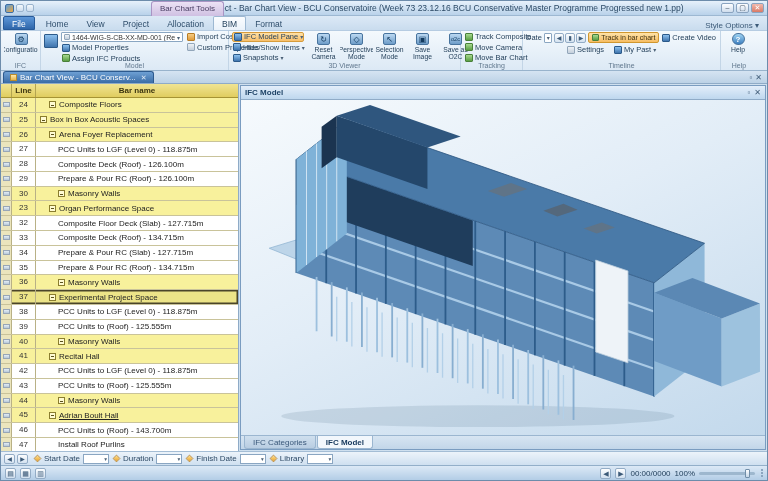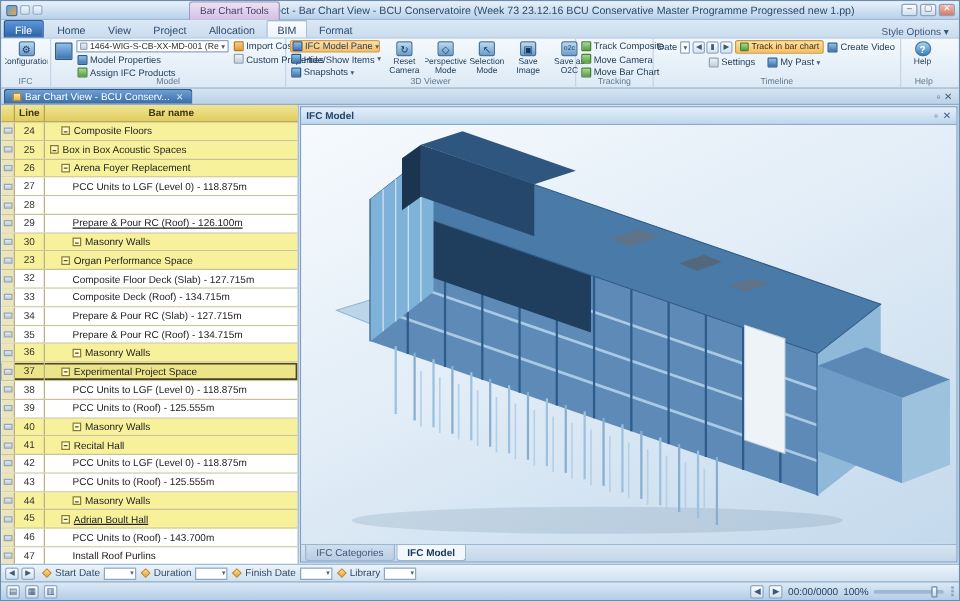--- a/index.html
+++ b/index.html
@@ -348,28 +348,32 @@
 
       <span class="bar-text">PCC Units to LGF (Level 0) - 118.875m</span>
     </div>
   </div>
 
   <div class="trow task">
     <div class="cm">
               <span class="rmk"></span>
             </div>
     <div class="cl line-num">28</div>
+    <div class="cn bar-name" style="padding-left: 22px;">
+
+      <span class="bar-text">Composite Deck (Roof) - 126.100m</span>
+    </div>
   </div>
 
   <div class="trow task">
     <div class="cm">
               <span class="rmk"></span>
             </div>
     <div class="cl line-num">29</div>
-    <div class="cn bar-name" style="padding-left: 22px; text-decoration: underline;">
+    <div class="cn bar-name" style="padding-left: 22px;">
 
       <span class="bar-text">Prepare &amp; Pour RC (Roof) - 126.100m</span>
     </div>
   </div>
 
   <div class="trow summary">
     <div class="cm">
               <span class="rmk"></span>
             </div>
     <div class="cl line-num">30</div>

